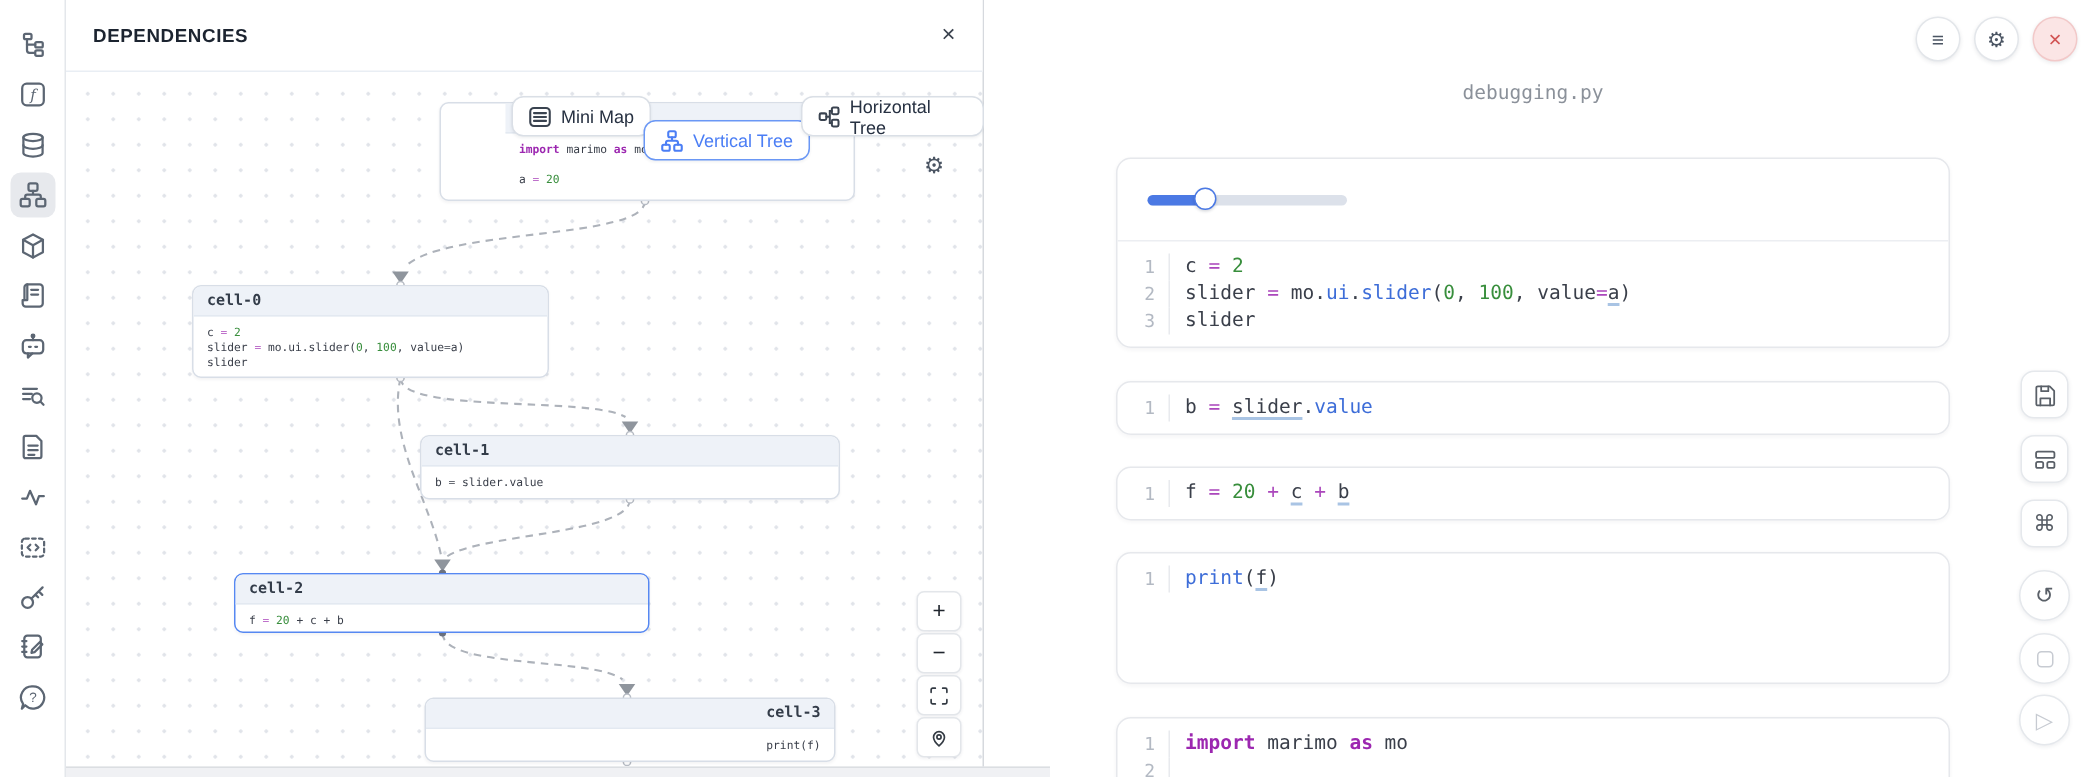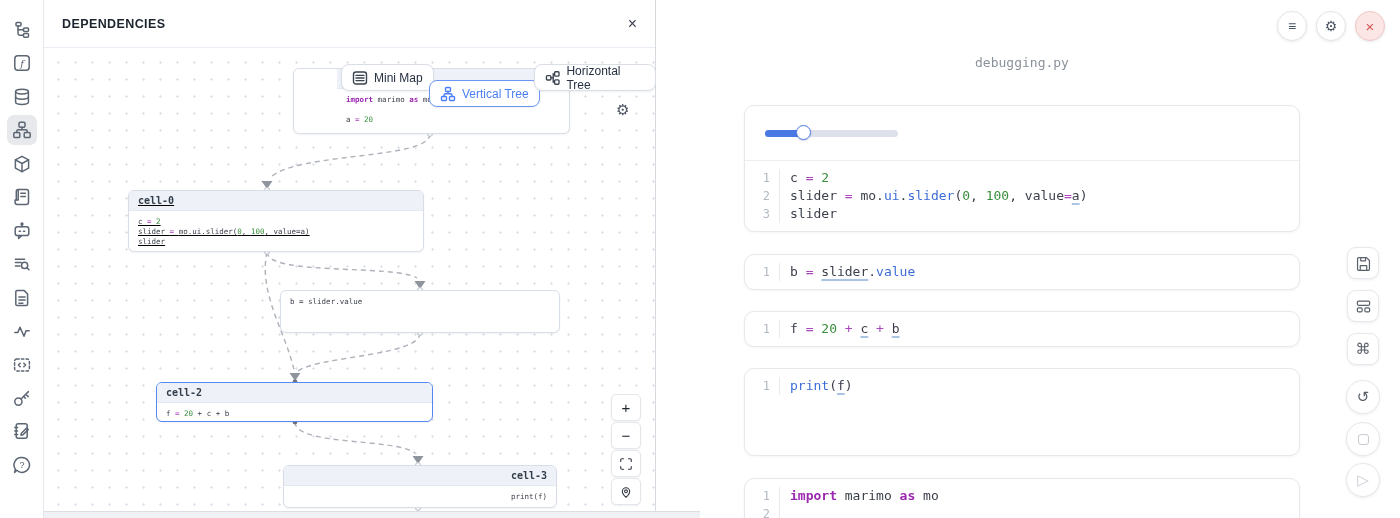--- a/index.html
+++ b/index.html
@@ -219,25 +219,26 @@
           <circle cx="376" cy="242" r="2.4" fill="#fff" stroke="#b7bcc4" stroke-width="1"></circle>
           <circle cx="374" cy="417" r="2.4" fill="#fff" stroke="#b7bcc4" stroke-width="1"></circle>
           <circle cx="374" cy="460" r="2.4" fill="#fff" stroke="#b7bcc4" stroke-width="1"></circle>
           <circle cx="251" cy="334" r="2.4" fill="#6b7280"></circle>
           <circle cx="251" cy="374" r="2.4" fill="#6b7280"></circle>
         </svg>
     <div class="gcell" style="left: 249px; top: 20px; width: 277px; height: 66px; padding-left: 43px;">
           <div class="gcell-head">cell-4</div>
           <div class="gcell-body"><div><span class="tk-k">import </span><span class="tk-v">marimo </span><span class="tk-k">as </span><span class="tk-v">mo</span></div><div>&nbsp;</div><div><span class="tk-v">a </span><span class="tk-o">= </span><span class="tk-n">20</span></div></div>
         </div>
-        <div class="gcell" style="left: 84px; top: 142px; width: 296px; height: 62px; text-decoration: underline;">
+        <div class="gcell" style="left: 84px; top: 142px; width: 238px; height: 62px;">
           <div class="gcell-head">cell-0</div>
           <div class="gcell-body"><div><span class="tk-v">c </span><span class="tk-o">= </span><span class="tk-n">2</span></div><div><span class="tk-v">slider </span><span class="tk-o">= </span><span class="tk-v">mo.ui.slider(</span><span class="tk-n">0</span><span class="tk-v">, </span><span class="tk-n">100</span><span class="tk-v">, value=a)</span></div><div><span class="tk-v">slider</span></div></div>
         </div>
         <div class="gcell" style="left: 236px; top: 242px; width: 280px; height: 43px;">
+          <div class="gcell-head">cell-1</div>
           <div class="gcell-body"><div><span class="tk-v">b = slider.value</span></div></div>
         </div>
         <div class="gcell selected" style="left: 112px; top: 334px; width: 277px; height: 40px;">
           <div class="gcell-head">cell-2</div>
           <div class="gcell-body"><div><span class="tk-v">f </span><span class="tk-o">= </span><span class="tk-n">20</span><span class="tk-v"> + c + b</span></div></div>
         </div>
         <div class="gcell" style="left: 239px; top: 417px; width: 274px; height: 43px; text-align: right;">
           <div class="gcell-head">cell-3</div>
           <div class="gcell-body"><div><span class="tk-v">print(f)</span></div></div>
         </div>

